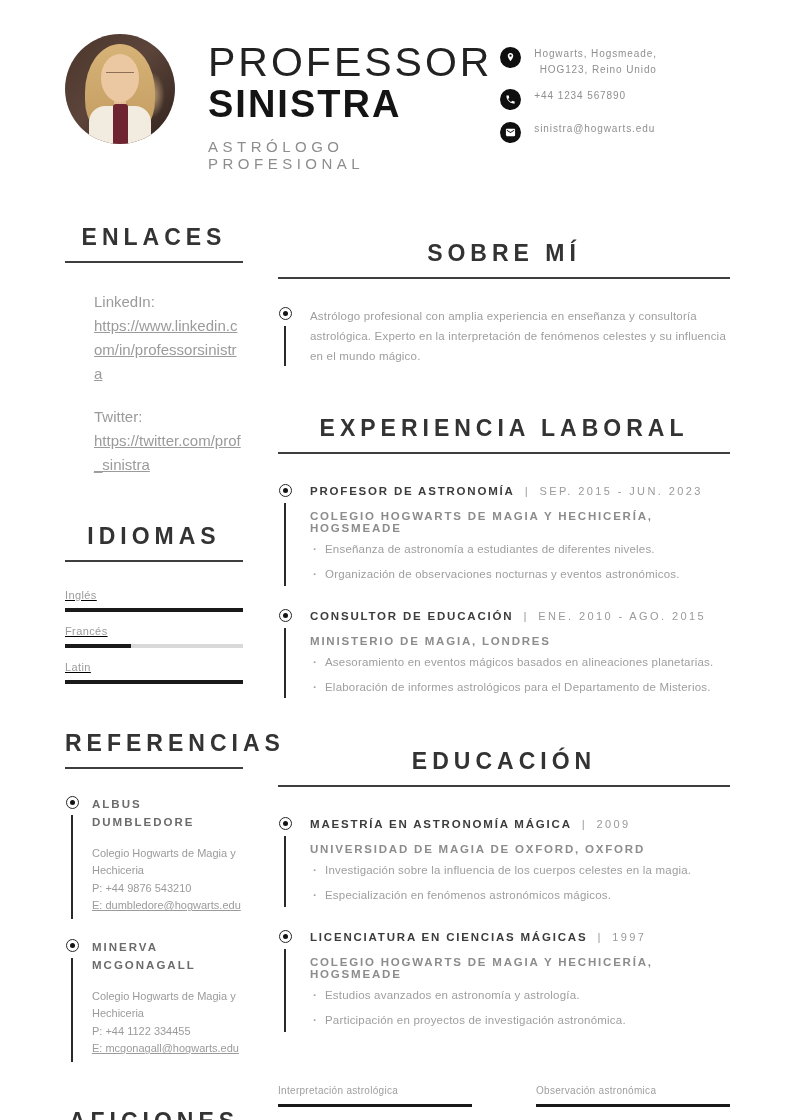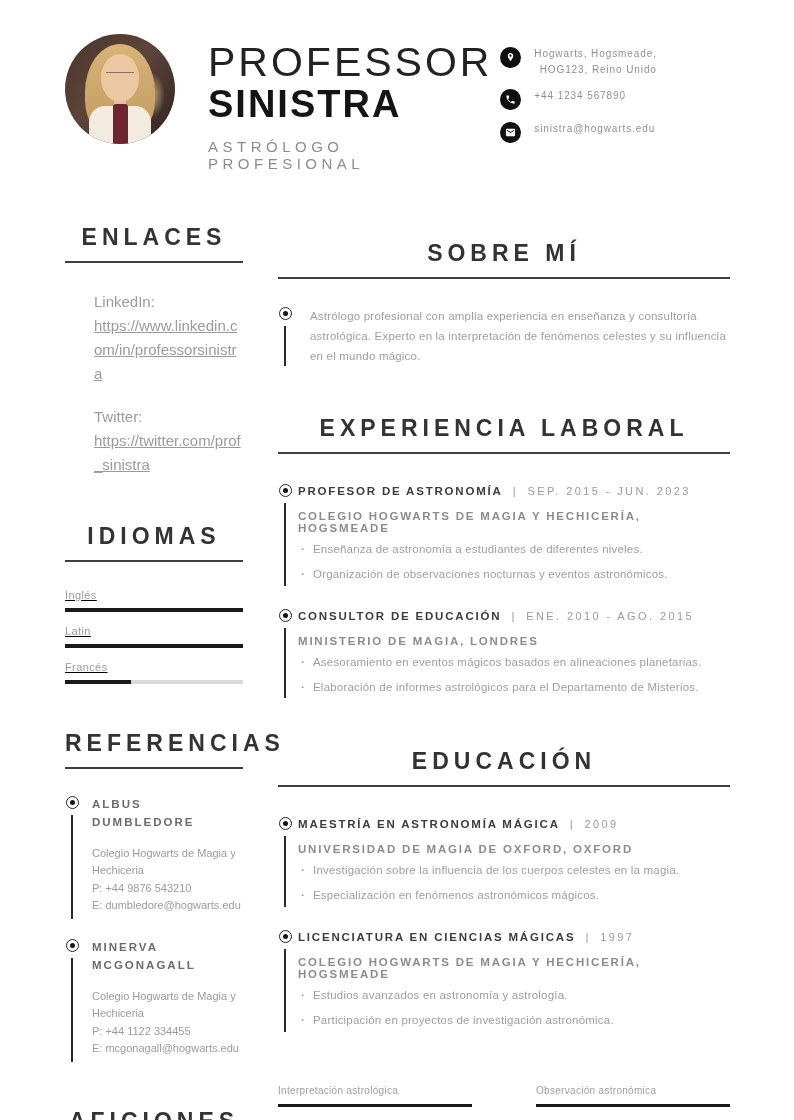--- a/index.html
+++ b/index.html
@@ -73,39 +73,39 @@
   .ring { width:13px; height:13px; border:1.5px solid #262626; border-radius:50%; position:relative; flex:none; }
   .ring::after { content:""; position:absolute; inset:0; margin:auto; width:5px; height:5px;
     background:#141414; border-radius:50%; }
   .vline { width:1.5px; background:#2a2a2a; flex:1; margin-top:6px; min-height:12px; }
 
   .ref-list { margin-top:27px; }
   .ref-entry + .ref-entry { margin-top:20px; }
   .ref-content { margin-left:13px; padding-bottom:4px; }
   .ref-name { font-size:11.5px; font-weight:700; letter-spacing:2px; color:#6b6b6b; line-height:1.55; }
   .ref-details { margin-top:13px; font-size:11px; color:#9b9b9b; line-height:1.6; }
-  .ref-email { word-break:break-all; }
+  .ref-email { word-break:break-all;text-decoration:underline; }
 
   .hobby-wrap { margin-top:27px; }
   .hobby-content { margin-left:26px; margin-top:22px; }
   .hobby-item { font-size:11px; color:#9b9b9b; line-height:1.85; }
   .hobby-item::before { content:"· "; }
 
   
   .main-section { margin-top:16px; }
   .about-entry { margin-top:28px; }
   .about-text { margin-left:18px; font-size:11.5px; color:#9e9e9e; line-height:1.72; letter-spacing:.2px; }
 
   .sec-experience { margin-top:49px; }
   .sec-education  { margin-top:50px; }
   .sec-skills     { margin-top:53px; }
 
   .xp-list { margin-top:30px; }
   .xp-entry + .xp-entry { margin-top:23px; }
-  .xp-content { margin-left:6px; padding-bottom:2px; }
+  .xp-content { margin-left:18px; padding-bottom:2px; }
   .role-line { font-size:11.5px; letter-spacing:1.8px; line-height:1.3; }
   .role { font-weight:700; color:#3c3c3c; }
   .divider { color:#9a9a9a; margin:0 5px; font-weight:400; }
   .dates { color:#9a9a9a; letter-spacing:2.4px; font-size:11px; }
   .org { margin-top:11px; font-size:11.5px; letter-spacing:1.8px; color:#8c8c8c; font-weight:600; }
   .xp-bullets { margin-top:6px; }
   .xp-bullet { font-size:11.5px; color:#9e9e9e; line-height:1.55; margin-top:7px;
     padding-left:15px; position:relative; letter-spacing:.2px; }
   .xp-bullet::before { content:"·"; position:absolute; left:3px; font-weight:700; }
 
@@ -189,29 +189,29 @@
       <div class="side-section">
         <div class="section-title">IDIOMAS</div>
         <div class="lang-list">
           <div class="lang-row">
             <div class="lang-name">Inglés</div>
             <div class="bar-track">
                 <div class="bar-fill" style="width: 100%;"></div>
               </div>
           </div>
           <div class="lang-row">
+            <div class="lang-name">Francés</div>
+            <div class="bar-track">
+                <div class="bar-fill" style="width: 37%;"></div>
+              </div>
+          </div>
+          <div class="lang-row">
             <div class="lang-name">Latin</div>
             <div class="bar-track">
                 <div class="bar-fill" style="width: 100%;"></div>
-              </div>
-          </div>
-          <div class="lang-row">
-            <div class="lang-name">Francés</div>
-            <div class="bar-track">
-                <div class="bar-fill" style="width: 37%;"></div>
               </div>
           </div>
         </div>
       </div>
 
       <div class="side-section">
         <div class="section-title">REFERENCIAS</div>
         <div class="ref-list">
 
           <div class="entry ref-entry">

